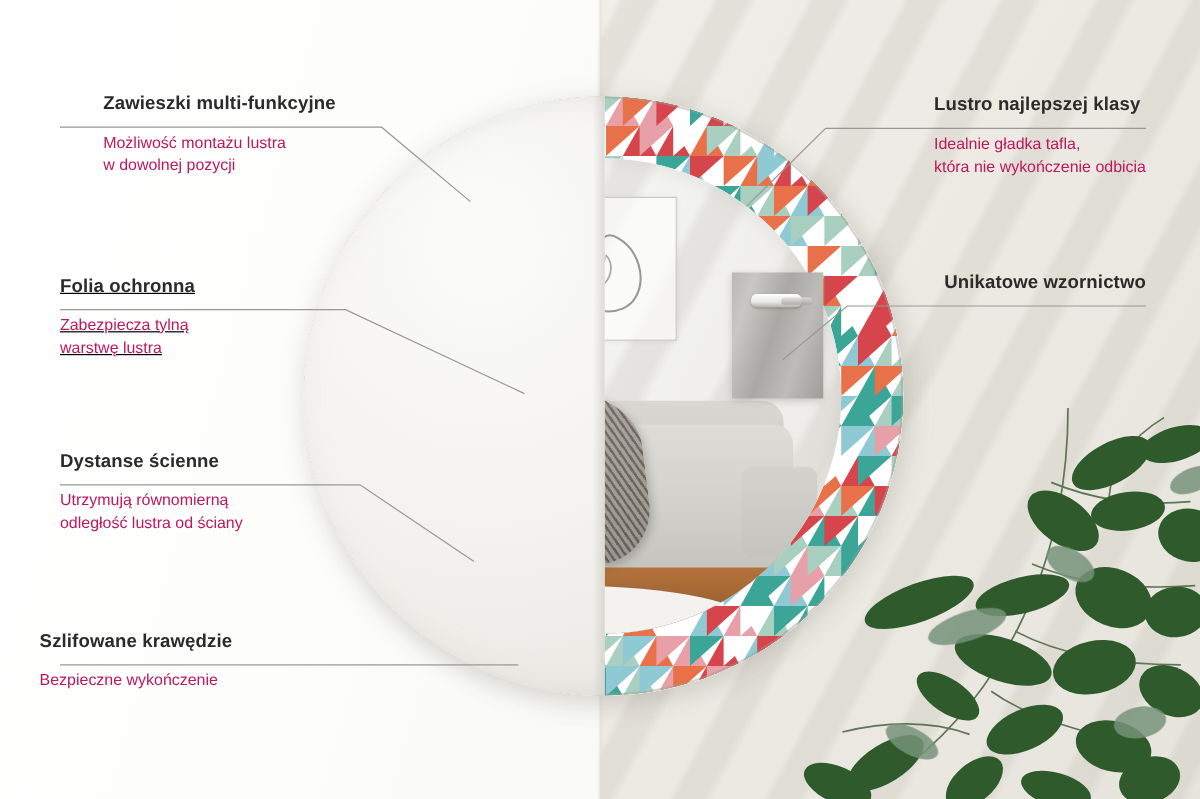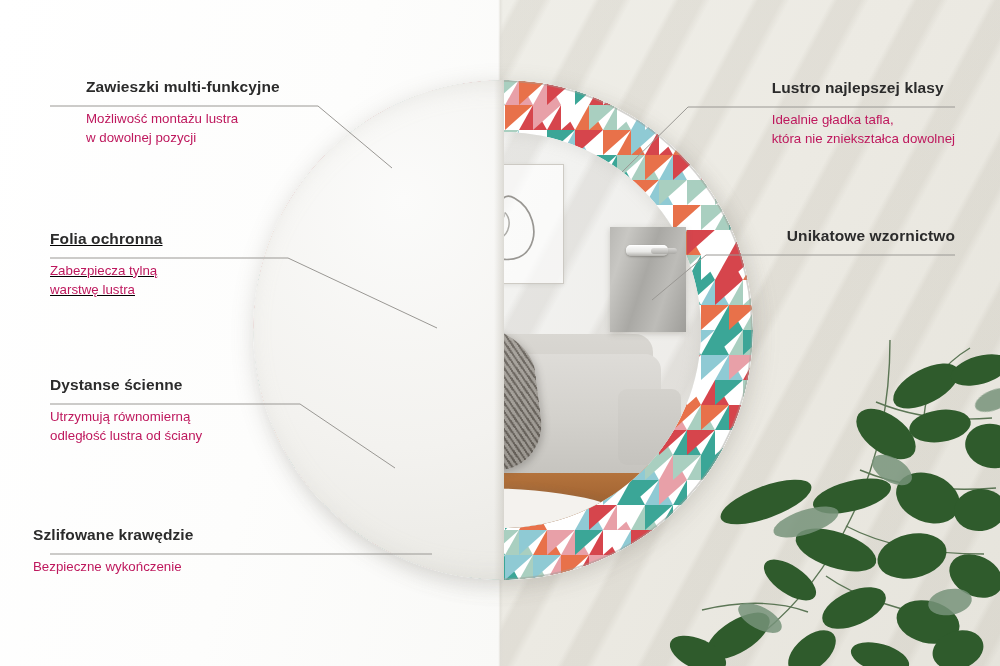--- a/index.html
+++ b/index.html
@@ -1176,21 +1176,21 @@
   </div>
 
   <div class="callout left" style="left:33px;top:526px;">
     <div class="c-title">Szlifowane krawędzie</div>
     <div class="c-body">Bezpieczne wykończenie</div>
   </div>
 
   <div class="callout right" style="right:45px;top:79px;">
     <div class="c-title">Lustro najlepszej klasy</div>
     <div class="c-body">Idealnie gładka tafla,
-która nie zniekształca dowolnej</div>
+która nie wykończenie odbicia</div>
   </div>
 
   <div class="callout right" style="right:45px;top:227px;">
     <div class="c-title">Unikatowe wzornictwo</div>
   </div>
 
   <div class="plant">
     <svg width="370" height="340" viewBox="0 0 370 340">
       <g stroke="#4d6a47" stroke-width="1.4" fill="none" opacity=".9">
         <path d="M250 10 C250 70 240 130 210 190 C185 242 150 286 100 320"></path>

